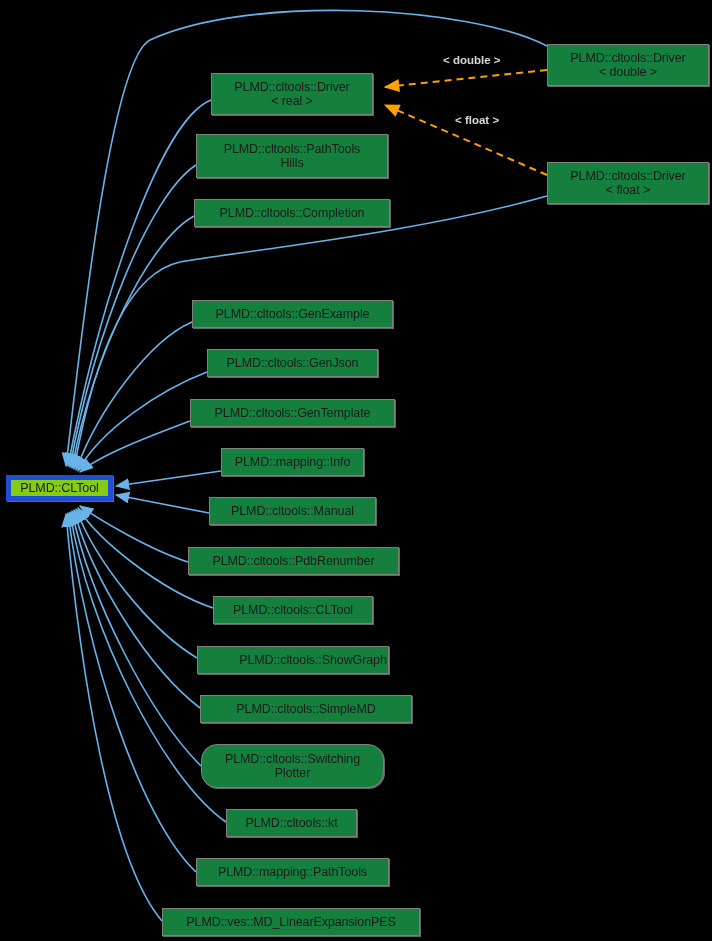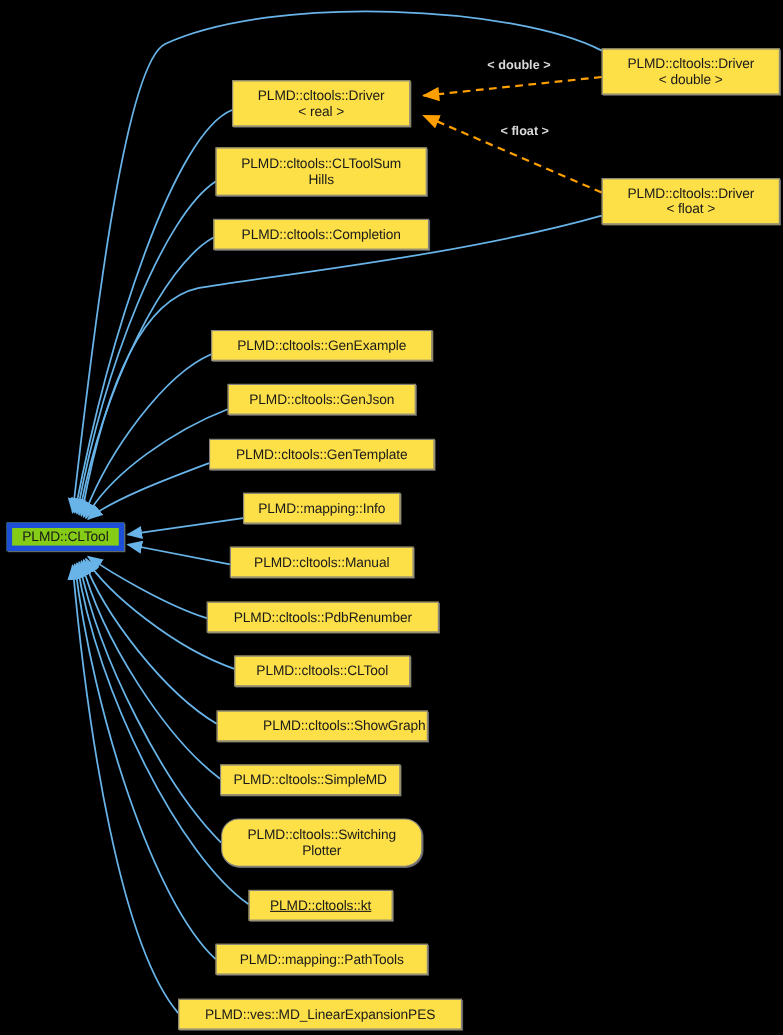--- a/index.html
+++ b/index.html
@@ -20,21 +20,21 @@
     position: absolute;
     left: 0;
     top: 0;
     width: 712px;
     height: 941px;
     pointer-events: none;
   }
   .node {
     position: absolute;
     box-sizing: border-box;
-    background: #fde047;
+    background: #15803d;
     border: 1px solid #808080;
     box-shadow: 1px 1px 0 0 #666666;
     color: #1a1a1a;
     font-size: 12.5px;
     line-height: 14.5px;
     display: flex;
     align-items: center;
     justify-content: center;
     text-align: center;
     white-space: pre-line;
@@ -86,35 +86,35 @@
         <path d="M 196 872 C 140 820 85 650 68 513" fill="none" stroke="#68b4e8" stroke-width="1.6" marker-end="url(#arrow-blue)"></path>
         <path d="M 162 921 C 110 860 80 670 66 514" fill="none" stroke="#68b4e8" stroke-width="1.6" marker-end="url(#arrow-blue)"></path>
         <path d="M 547 70 L 385 87" fill="none" stroke="#ffa000" stroke-width="2" stroke-dasharray="7,5" marker-end="url(#arrow-orange)"></path>
         <path d="M 547 175 L 385 105" fill="none" stroke="#ffa000" stroke-width="2" stroke-dasharray="7,5" marker-end="url(#arrow-orange)"></path>
       </g>
   </svg>
   <div id="node-layer">
       <div class="node current" style="left: 6px; top: 475px; width: 107px; height: 26px;"><span>PLMD::CLTool</span></div>
       <div class="node" style="left: 211px; top: 73px; width: 162px; height: 42px;"><span>PLMD::cltools::Driver
 &lt; real &gt;</span></div>
-      <div class="node" style="left: 196px; top: 134px; width: 192px; height: 44px;"><span>PLMD::cltools::CLToolSum
+      <div class="node" style="left: 196px; top: 134px; width: 192px; height: 44px;"><span>PLMD::cltools::PathTools
 Hills</span></div>
       <div class="node" style="left: 194px; top: 199px; width: 196px; height: 28px; text-align: center;"><span>PLMD::cltools::Completion</span></div>
       <div class="node" style="left: 192px; top: 300px; width: 201px; height: 28px; text-align: center;"><span>PLMD::cltools::GenExample</span></div>
       <div class="node" style="left: 207px; top: 349px; width: 171px; height: 28px;"><span>PLMD::cltools::GenJson</span></div>
       <div class="node" style="left: 190px; top: 399px; width: 205px; height: 28px; align-items: center;"><span>PLMD::cltools::GenTemplate</span></div>
       <div class="node" style="left: 221px; top: 448px; width: 143px; height: 28px;"><span>PLMD::mapping::Info</span></div>
       <div class="node" style="left: 209px; top: 497px; width: 167px; height: 28px;"><span>PLMD::cltools::Manual</span></div>
       <div class="node" style="left: 188px; top: 547px; width: 211px; height: 28px;"><span>PLMD::cltools::PdbRenumber</span></div>
       <div class="node" style="left: 213px; top: 596px; width: 160px; height: 28px;"><span>PLMD::cltools::CLTool</span></div>
       <div class="node" style="left: 197px; top: 646px; width: 192px; height: 28px; padding-left: 40px;"><span>PLMD::cltools::ShowGraph</span></div>
-      <div class="node" style="left: 200px; top: 695px; width: 164px; height: 28px;"><span>PLMD::cltools::SimpleMD</span></div>
+      <div class="node" style="left: 200px; top: 695px; width: 212px; height: 28px;"><span>PLMD::cltools::SimpleMD</span></div>
       <div class="node" style="left: 201px; top: 744px; width: 183px; height: 44px; border-radius: 16px;"><span>PLMD::cltools::Switching
 Plotter</span></div>
-      <div class="node" style="left: 226px; top: 809px; width: 131px; height: 28px; text-decoration: underline;"><span>PLMD::cltools::kt</span></div>
+      <div class="node" style="left: 226px; top: 809px; width: 131px; height: 28px;"><span>PLMD::cltools::kt</span></div>
       <div class="node" style="left: 196px; top: 858px; width: 193px; height: 28px;"><span>PLMD::mapping::PathTools</span></div>
       <div class="node" style="left: 162px; top: 908px; width: 258px; height: 28px;"><span>PLMD::ves::MD_LinearExpansionPES</span></div>
       <div class="node" style="left: 547px; top: 44px; width: 162px; height: 42px;"><span>PLMD::cltools::Driver
 &lt; double &gt;</span></div>
       <div class="node" style="left: 547px; top: 162px; width: 162px; height: 42px;"><span>PLMD::cltools::Driver
 &lt; float &gt;</span></div>
     </div>
   <div id="label-layer">
       <div class="edge-label" style="left: 443px; top: 54px;">&lt; double &gt;</div>
       <div class="edge-label" style="left: 455px; top: 114px;">&lt; float &gt;</div>

